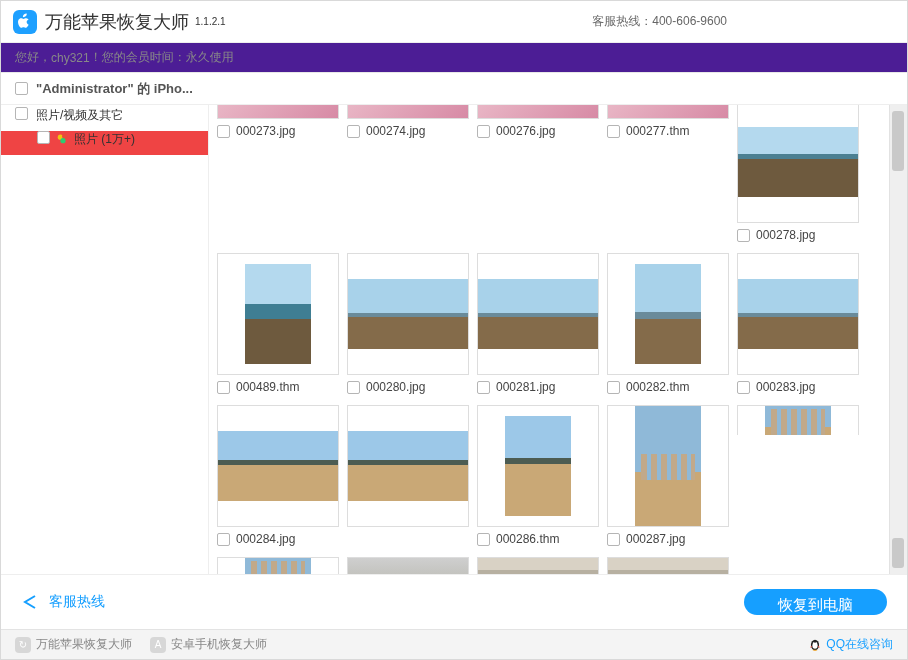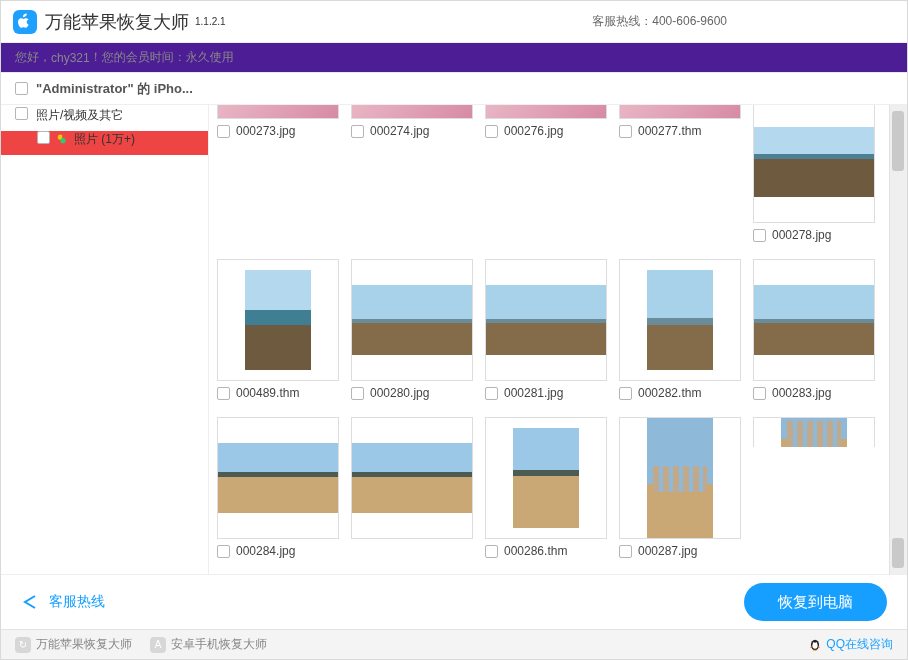--- a/index.html
+++ b/index.html
@@ -15,21 +15,21 @@
   .userbar { height: 30px; background: #4c1d95; color: #888; font-size: 12px; padding: 0 14px; display: flex; align-items: center; border-bottom: 1px solid #e8e8e8; }
   .device-row { height: 32px; display: flex; align-items: center; padding: 0 14px; font-size: 13px; color: #444; border-bottom: 1px solid #eee; }
   .chk { width: 13px; height: 13px; border: 1px solid #b5b5b5; margin-right: 8px; display: inline-block; border-radius: 2px; background: #fff; }
   .content { display: flex; height: 470px; border-bottom: 1px solid #eee; }
   .sidebar { width: 208px; border-right: 1px solid #eee; padding-top: 2px; font-size: 12px; overflow: hidden; }
   .cat-root { display: flex; height: 24px; padding-left: 14px; color: #333; }
   .cat-child { display: flex; align-items: flex-start; height: 24px; padding-left: 36px; background: #ef4444; color: #333; }
   .cat-child .chk { margin-right: 6px; }
   .photo-icon { width: 14px; height: 14px; margin-right: 4px; }
   .main { flex: 1; position: relative; background: #fff; overflow: hidden; }
-  .grid { padding: 8px 0 8px 8px; display: grid; grid-template-columns: repeat(5, 122px); column-gap: 8px; row-gap: 6px; position: relative; top: -12px; gap: 12px; }
+  .grid { padding: 8px 0 8px 8px; display: grid; grid-template-columns: repeat(5, 122px); column-gap: 8px; row-gap: 6px; position: relative; top: -12px; }
   .thumb { display: flex; flex-direction: column; width: 122px; }
   .thumb-img { width: 122px; height: 122px; border: 1px solid #ddd; display: flex; align-items: center; justify-content: center; background: #fff; overflow: hidden; }
   .thumb-img.row0 { height: 18px; border-top: none; }
   .thumb-label { display: flex; align-items: center; height: 24px; font-size: 12px; color: #444; }
   .thumb-label .chk { margin-right: 6px; }
   
   .sea { width: 100%; height: 70px; background: linear-gradient(#b4d9ee 0 38%, #4c8092 38% 45%, #6e5a3e 45% 100%); }
   .sea2 { width: 66px; height: 100px; background: linear-gradient(#b4d9ee 0 40%, #3f7e93 40% 55%, #6e5a3e 55% 100%); }
   .coast { width: 100%; height: 70px; background: linear-gradient(#a8d2ea 0 48%, #6a8b9a 48% 55%, #846b4a 55% 100%); }
   .coast-t { width: 66px; height: 100px; background: linear-gradient(#a8d2ea 0 48%, #6a8b9a 48% 55%, #846b4a 55% 100%); }
@@ -40,21 +40,21 @@
   .pink { width:100%; height:16px; background: linear-gradient(135deg,#e9b7c6,#d78aa5); }
   .shadow { width:100%; height:30px; background: linear-gradient(#d9d2c5 0 40%, #b7b0a1 40% 60%, #d9d2c5 60% 100%); }
   .road { width:100%; height:30px; background: linear-gradient(#cfcfcf,#b9b9b1); }
   .vscroll { position: absolute; right: 0; top: 0; width: 18px; height: 100%; background: #efefef; border-left: 1px solid #e2e2e2; }
   .vthumb { position: absolute; left: 2px; width: 12px; top: 6px; height: 60px; background: #c9c9c9; border-radius: 3px; }
   .vthumb.bottom { top: auto; bottom: 6px; height: 30px; }
   .footer { height: 54px; display: flex; align-items: center; padding: 0 20px; }
   .back-link { color: #169fff; display: flex; align-items: center; font-size: 14px; cursor: pointer; }
   .back-link svg { margin-right: 8px; }
   .footer-spacer { flex: 1; }
-  .recover-btn { background: #169fff; color: #fff; border-radius: 22px; height: 38px; padding: 0 34px; display: flex; align-items: center; font-size: 15px; font-weight: 500; cursor: pointer; }
+  .recover-btn { background: #169fff; color: #fff; border-radius: 22px; height: 26px; padding: 0 34px; display: flex; align-items: flex-end; font-size: 15px; font-weight: 500; cursor: pointer; }
   .bottom-strip { height: 30px; background: #f4f4f4; border-top: 1px solid #e3e3e3; display: flex; align-items: center; padding: 0 14px; font-size: 12px; color: #888; }
   .strip-item { display: flex; align-items: center; margin-right: 18px; cursor: pointer; }
   .strip-item svg, .strip-item .sicon { margin-right: 5px; }
   .sicon { width: 16px; height: 16px; border-radius: 4px; background: #d7d7d7; display:inline-flex; align-items:center; justify-content:center; color:#fff; font-size:10px; }
   .strip-spacer { flex:1; }
   .qq-link { color: #169fff; display: flex; align-items:center; cursor:pointer; }
   .penguin { width:14px; height:16px; margin-right:4px; }
 </style>
 </head>
 <body>

